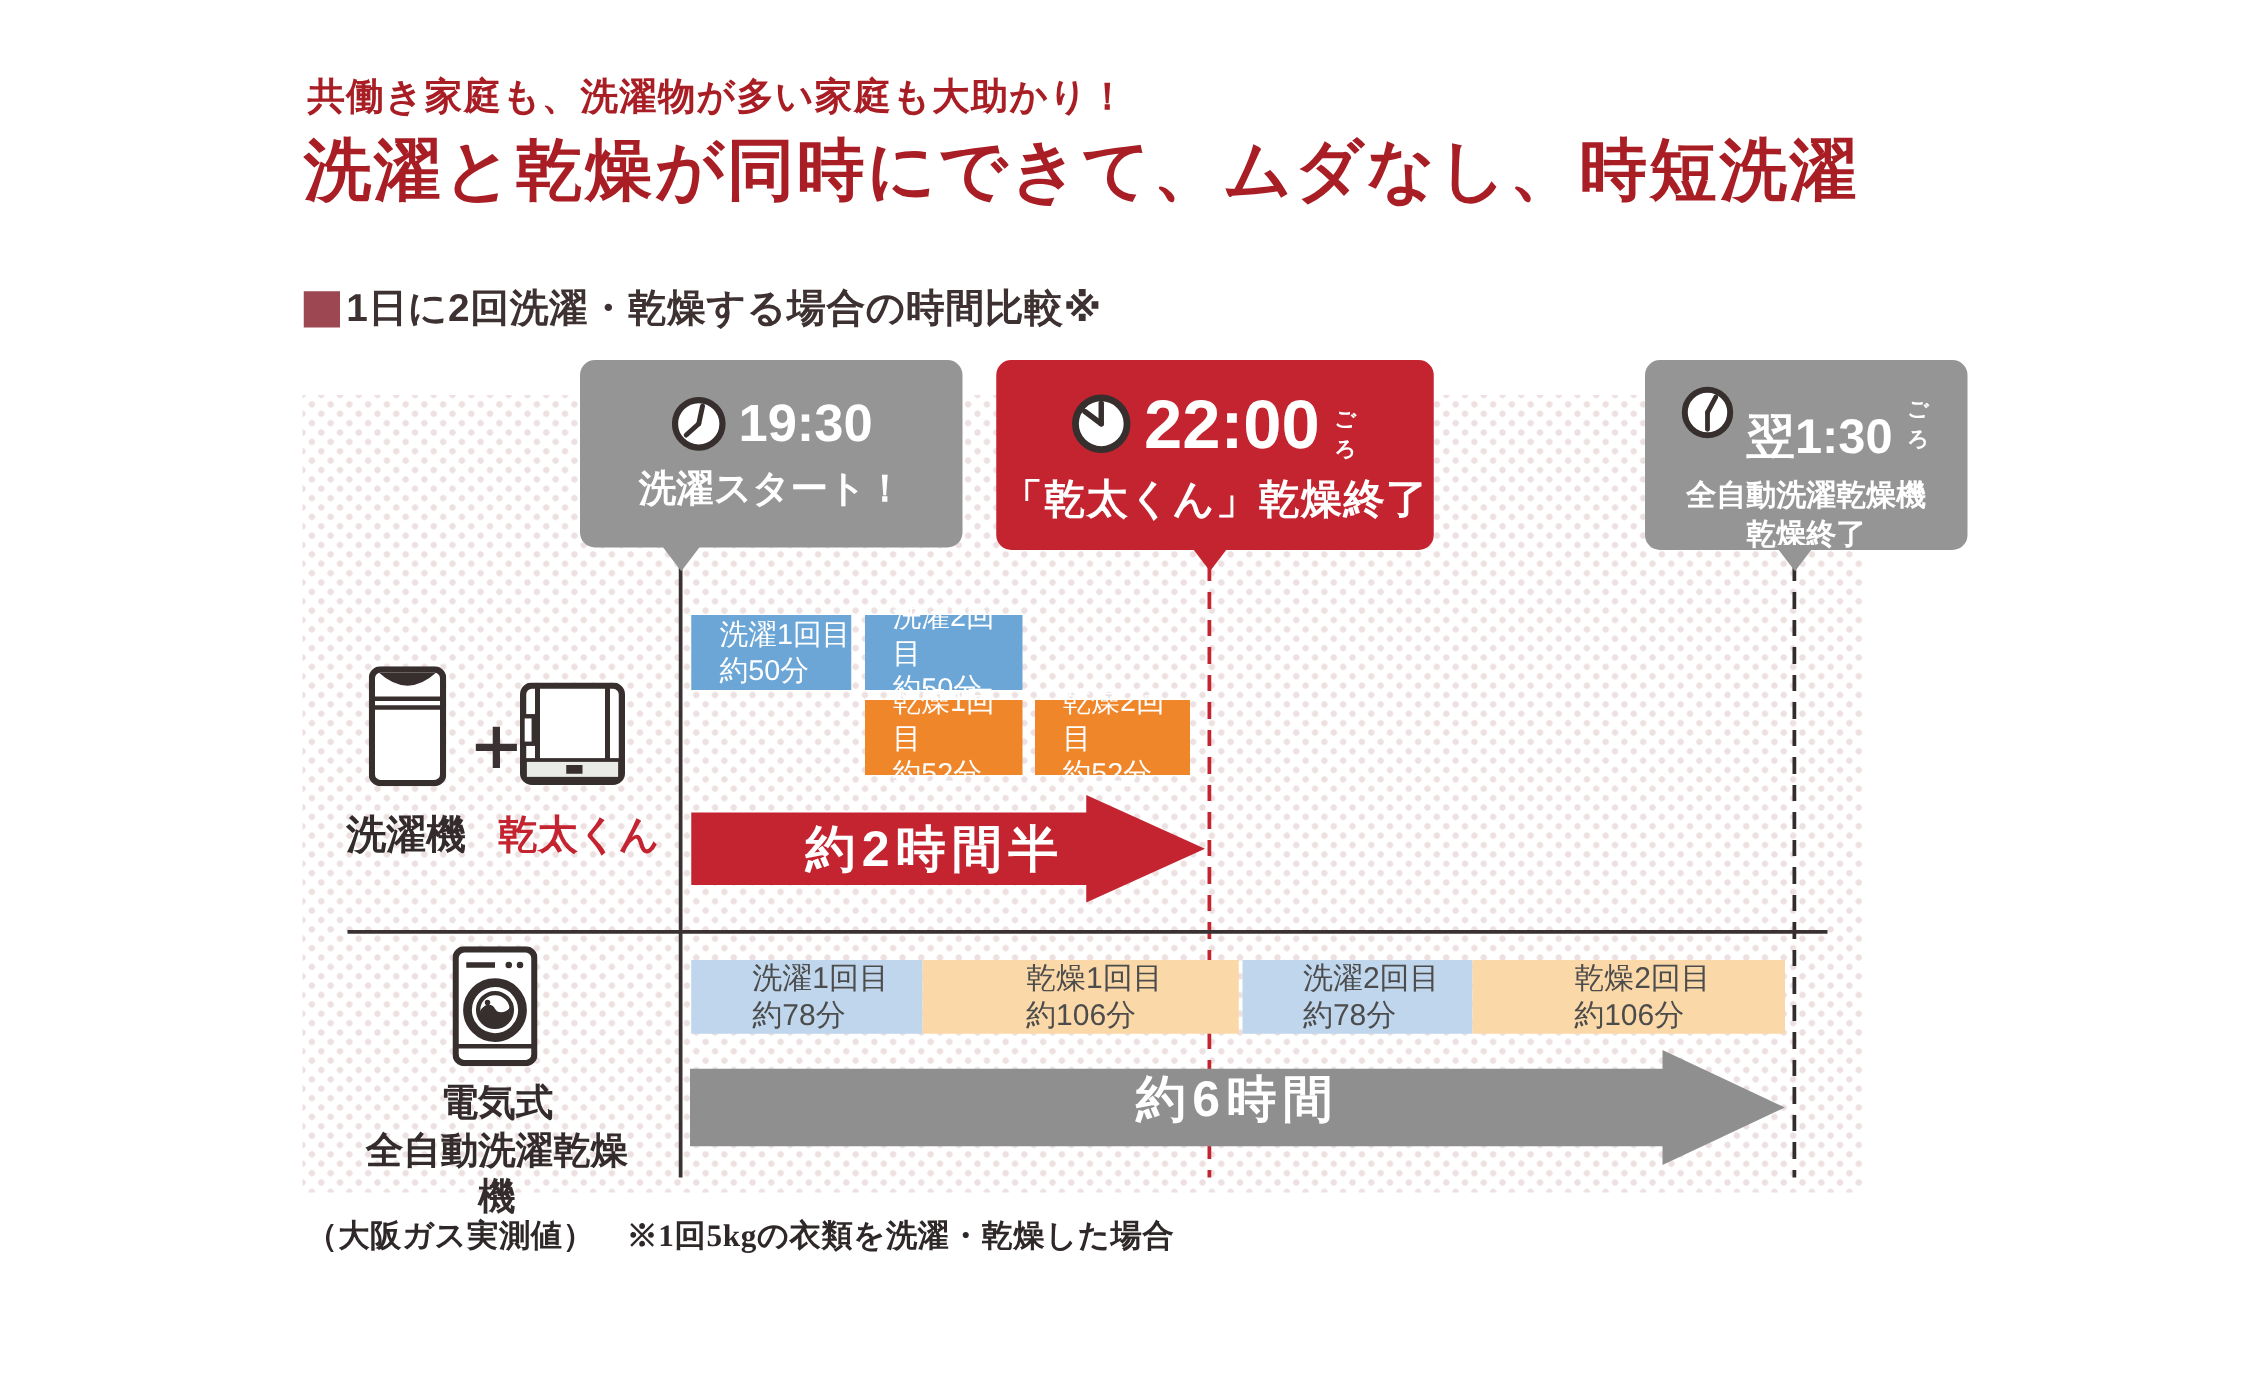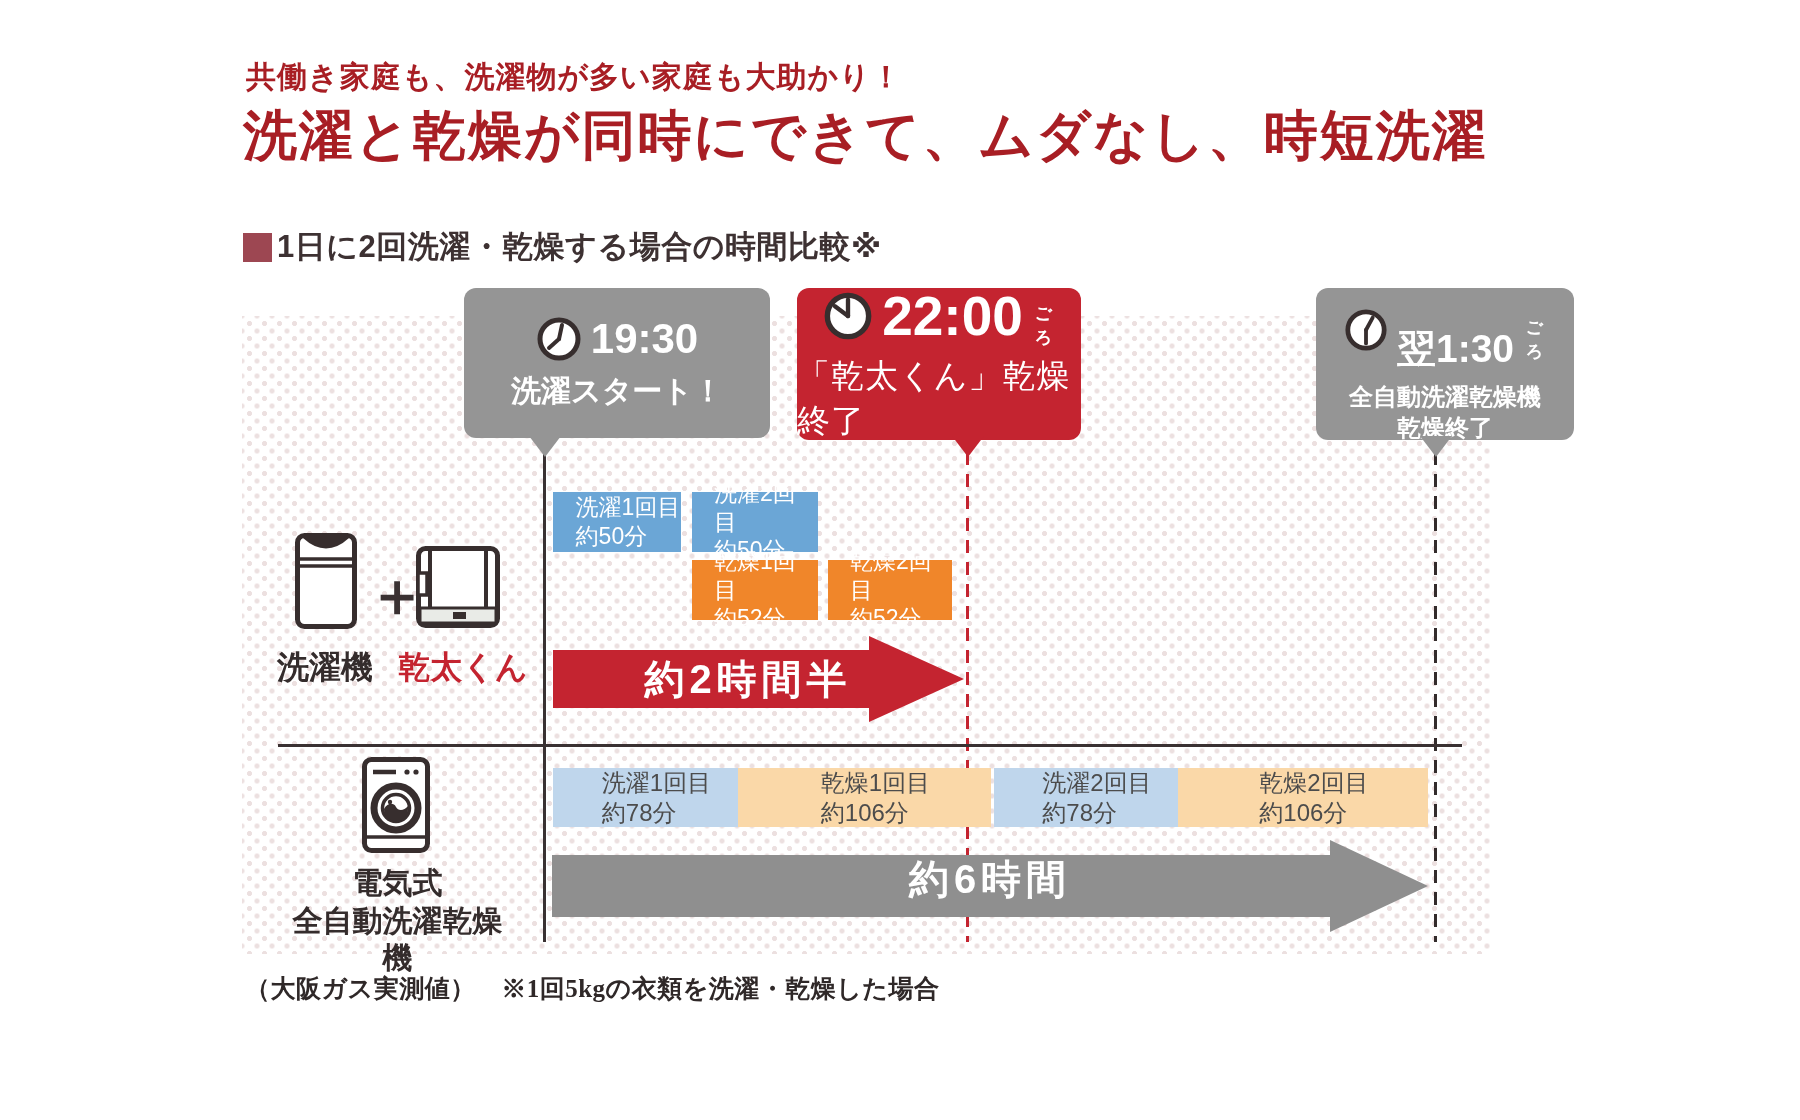--- a/index.html
+++ b/index.html
@@ -50,23 +50,23 @@
     position:absolute; top:436px; width:0; height:0; z-index:4;
     border-left:16px solid transparent; border-right:16px solid transparent;
   }
   .ptr.gray { border-top:21px solid #959595; }
   .ptr.red  { border-top:21px solid #c42430; }
 
   .bubble-start   { left:428px; width:306px; height:150px; gap:8px;margin-left:36px; }
   .bubble-start .time-lg { font-size:42px; }
   .bubble-start .event-label { font-size:30px; font-weight:bold; }
 
-  .bubble-kanta   { left:797px; width:284px; height:152px; gap:6px; }
+  .bubble-kanta   { left:797px; width:350px; height:152px; gap:6px; }
   .bubble-kanta .time-lg { font-size:55px; }
-  .bubble-kanta .event-label { font-size:33px; font-weight:normal; letter-spacing:1px; }
+  .bubble-kanta .event-label { font-size:33px; font-weight:bold; letter-spacing:1px; }
 
   .bubble-electric{ left:1316px; width:258px; height:152px; gap:5px; }
   .bubble-electric .time-lg { font-size:39px;margin-top:37px; }
   .bubble-electric .event-label { font-size:24px; font-weight:bold; line-height:1.3; text-align:center; white-space:pre-line; }
 
   
   .vline { position:absolute; top:452px; width:3px; height:490px; z-index:1; }
   .vline-solid { left:543px; background:#3a3132; }
   .vline-red   { left:966px; background:repeating-linear-gradient(to bottom,#c42430 0 13px,transparent 13px 22px); }
   .vline-dark  { left:1434px; background:repeating-linear-gradient(to bottom,#332c2c 0 13px,transparent 13px 22px); }

